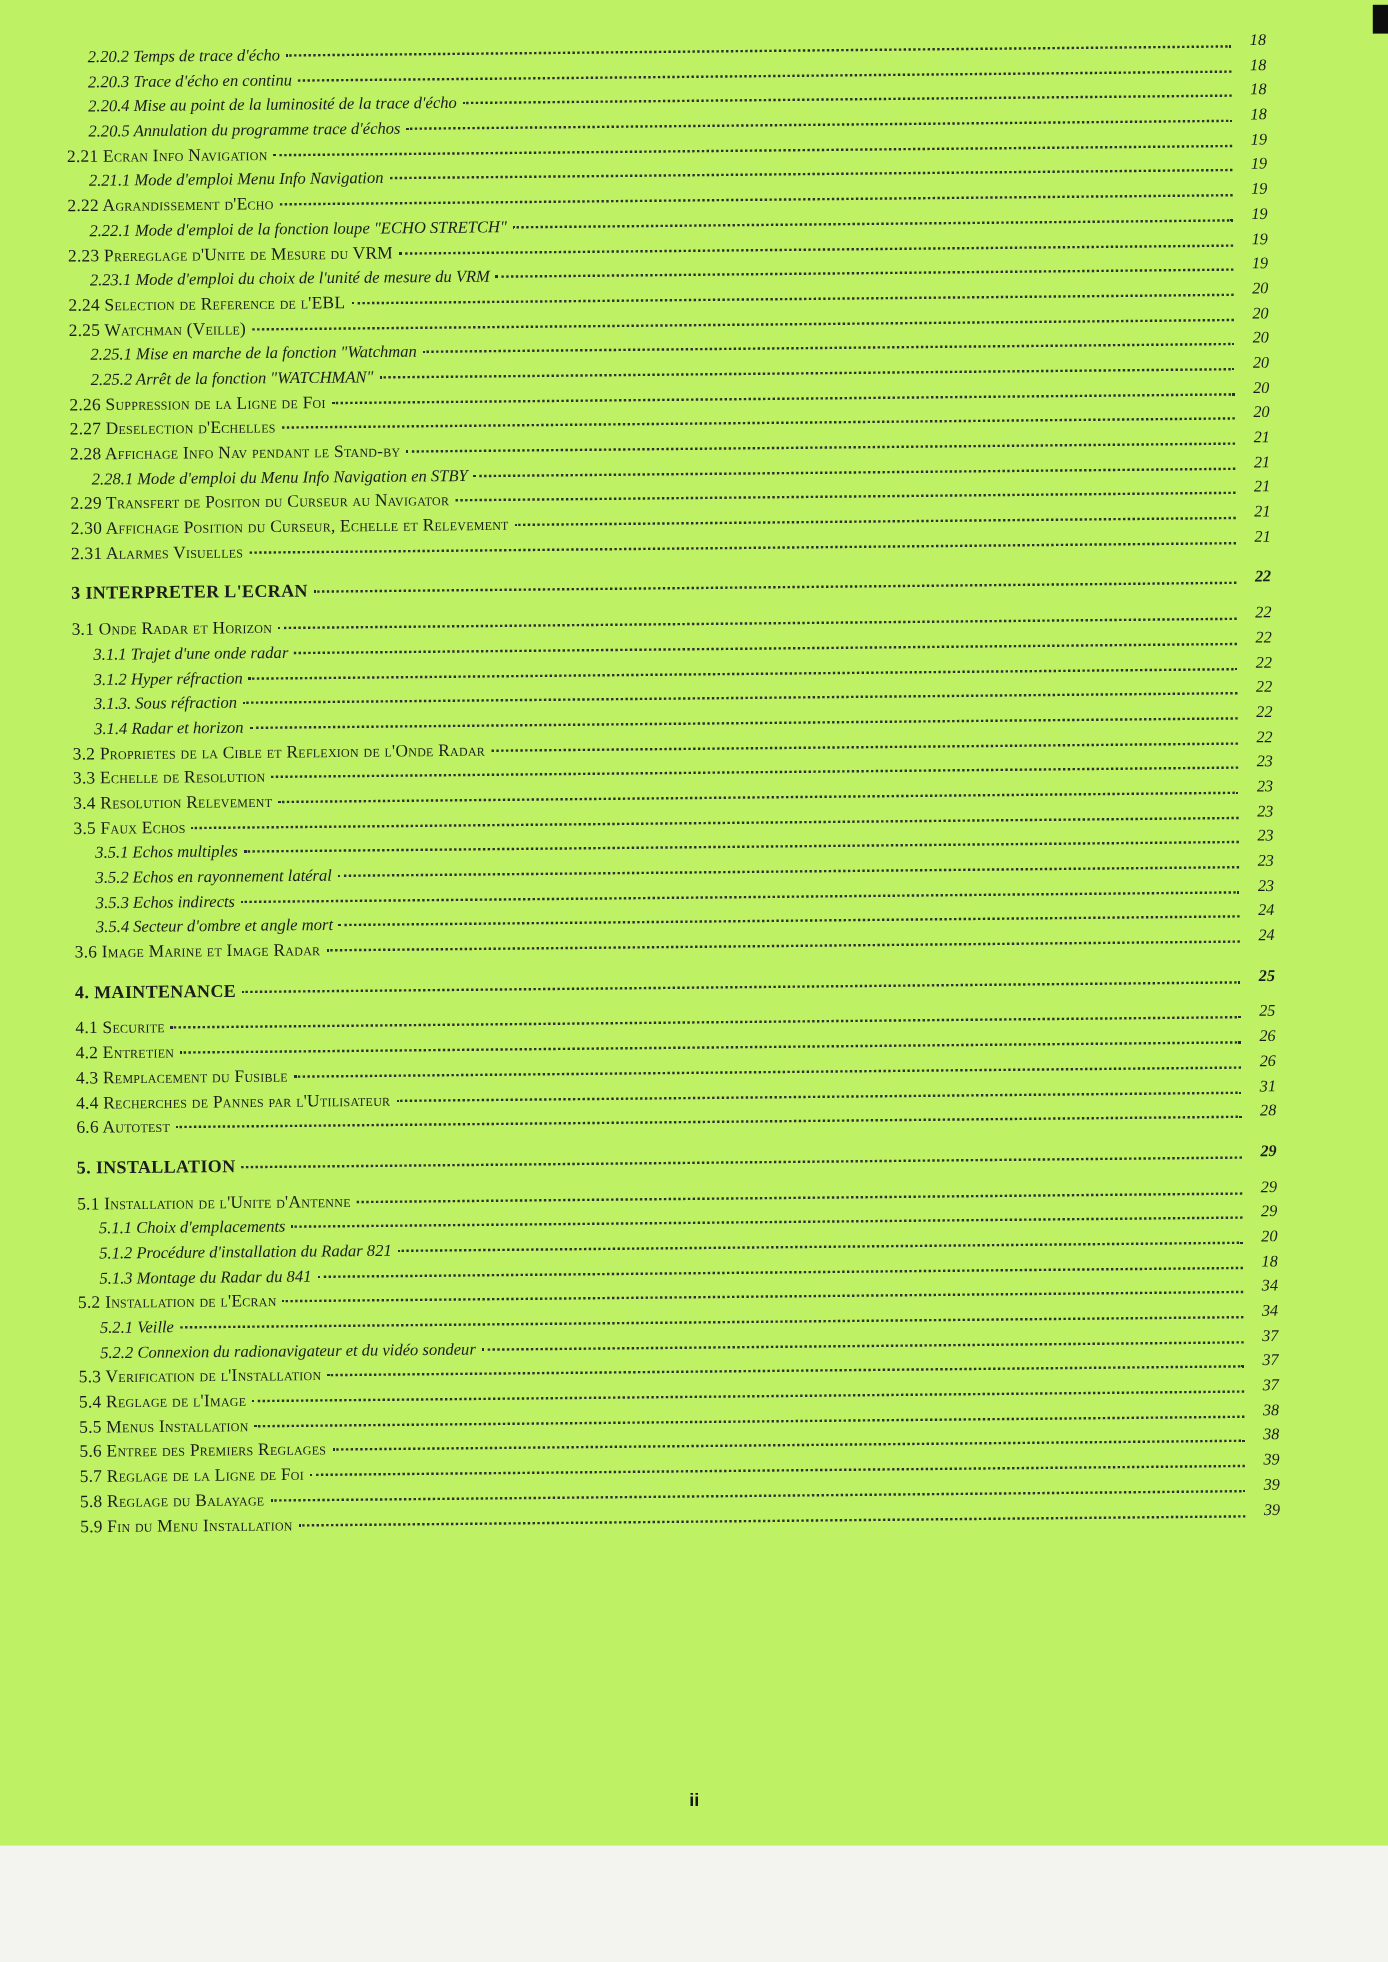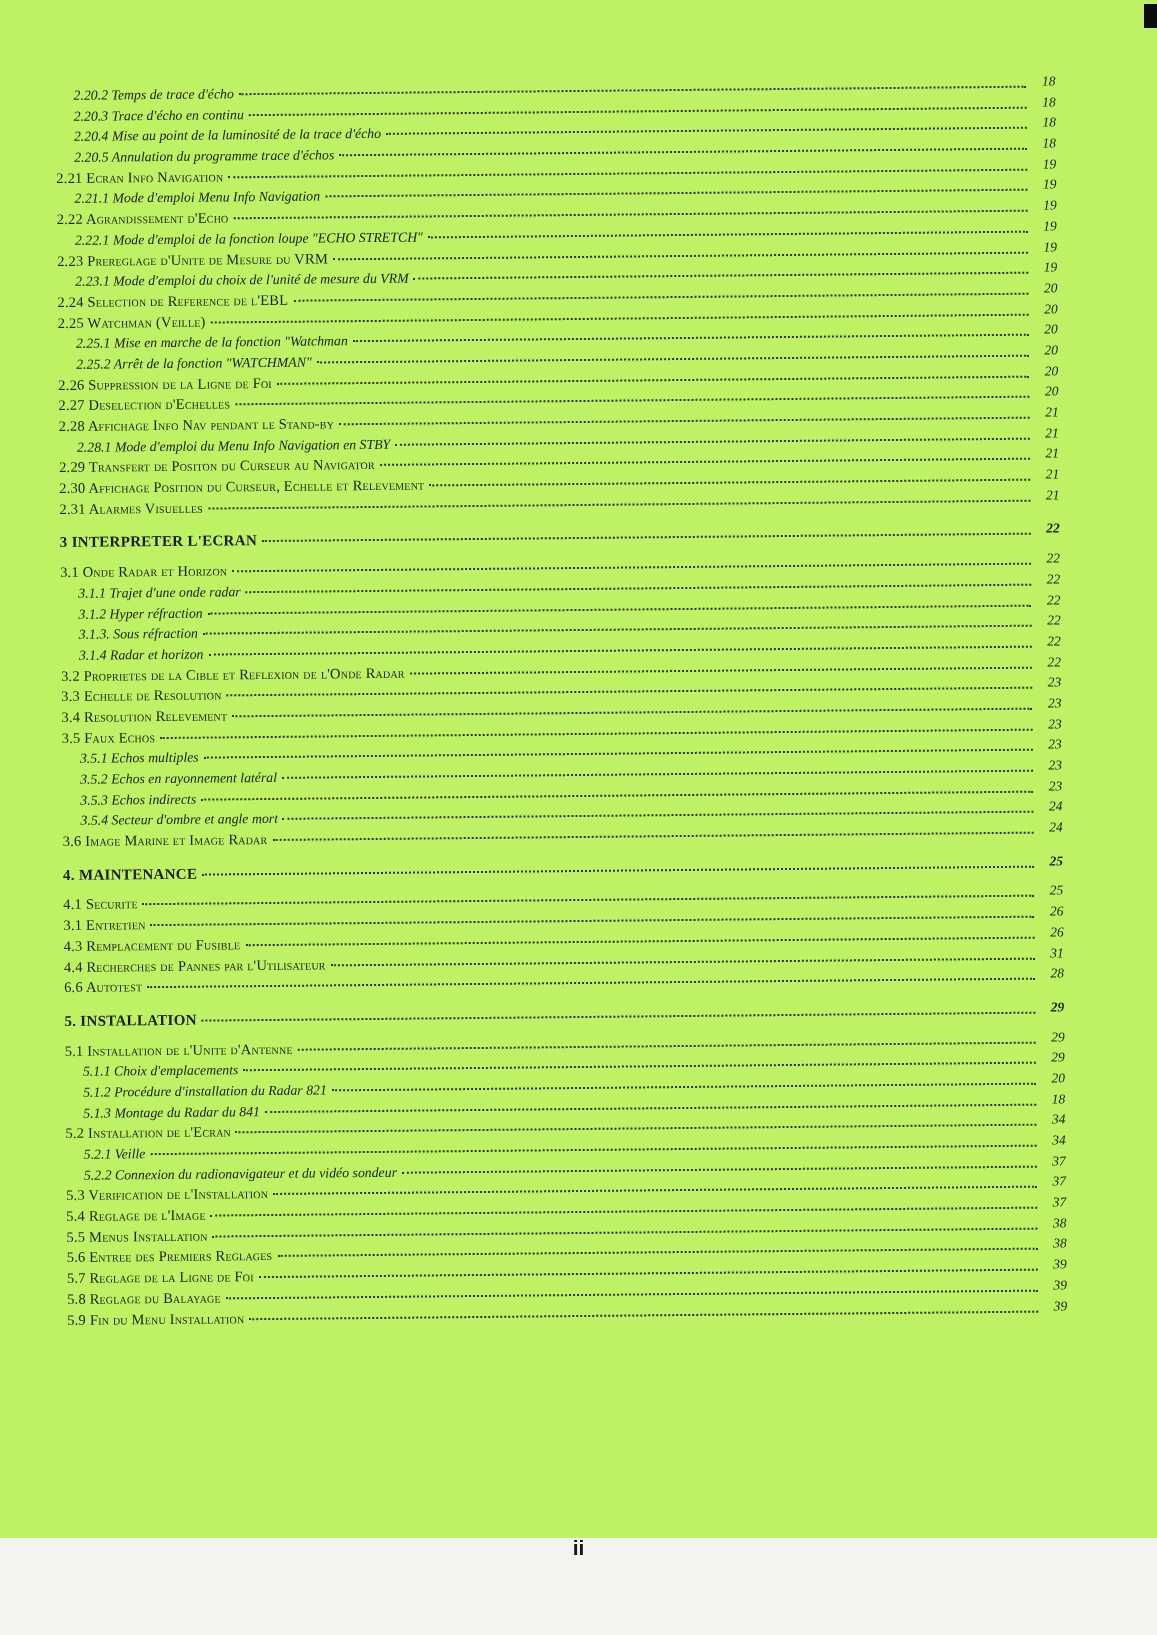--- a/index.html
+++ b/index.html
@@ -49,21 +49,20 @@
     margin: 0 3px 0 5px;
     transform: translateY(-3px);
   }
   .pagenum {
     flex: 0 0 auto;
     width: 26px;
     text-align: right;
     font-style: italic;
     font-size: 13.5px;
     transform: translateY(-5px);
-    margin-top: 48px;
   }
   
   .level1 { margin-top: 13px; margin-bottom: 9px; }
   .level1 .label {
     font-weight: bold;
     font-size: 15px;
     letter-spacing: 0.3px;
   }
   .level1 .pagenum { font-weight: bold; }
   
@@ -75,25 +74,25 @@
   
   .level3 { padding-left: 18px; }
   .level3 .label {
     font-style: italic;
     font-size: 13.8px;
   }
   .footer {
     position: absolute;
     left: 0;
     right: 0;
-    top: 1536px;
+    top: 1492px;
     text-align: center;
     font-family: "Liberation Sans", sans-serif;
     font-weight: bold;
-    font-size: 21px;
+    font-size: 15px;
     color: #151515;
   }
 </style>
 </head>
 <body>
 
 <div class="page">
   <div class="corner-mark"></div>
   <div class="toc" id="toc">
       <div class="row level3">
@@ -280,21 +279,21 @@
         <span class="label">4. MAINTENANCE</span>
         <span class="leader"></span>
         <span class="pagenum">25</span>
       </div>
       <div class="row level2">
         <span class="label">4.1 Securite</span>
         <span class="leader"></span>
         <span class="pagenum">25</span>
       </div>
       <div class="row level2">
-        <span class="label">3.1 Entretien</span>
+        <span class="label">4.2 Entretien</span>
         <span class="leader"></span>
         <span class="pagenum">26</span>
       </div>
       <div class="row level2">
         <span class="label">4.3 Remplacement du Fusible</span>
         <span class="leader"></span>
         <span class="pagenum">26</span>
       </div>
       <div class="row level2">
         <span class="label">4.4 Recherches de Pannes par l'Utilisateur</span>

